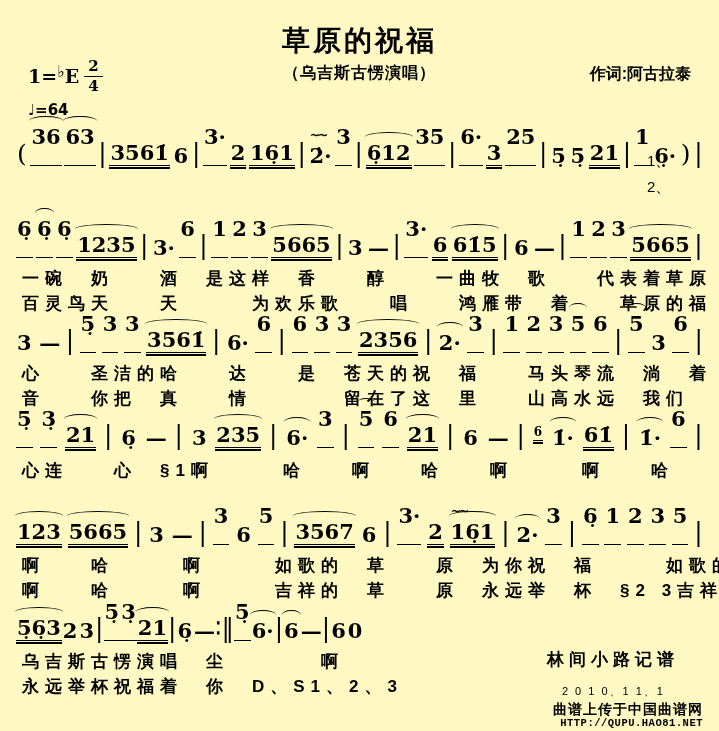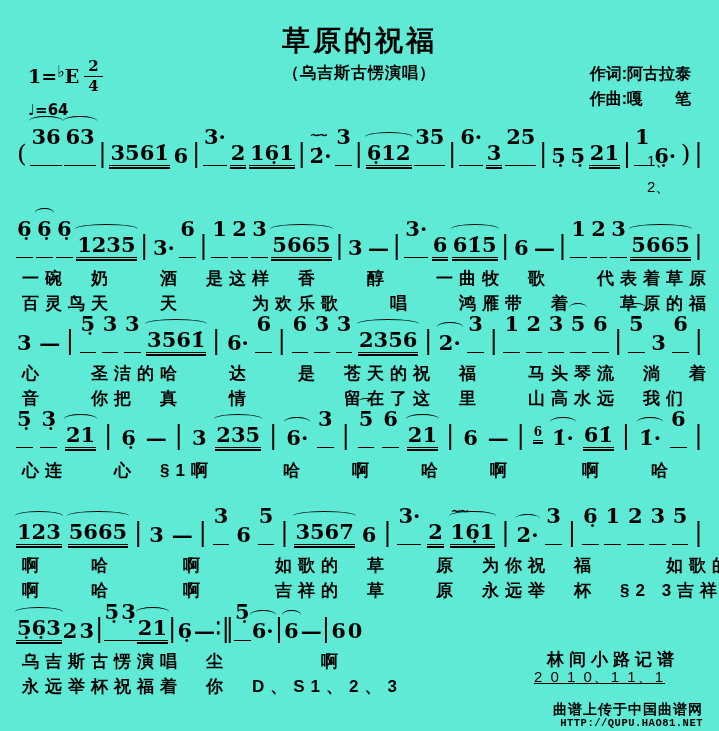--- a/index.html
+++ b/index.html
@@ -1,16 +1,16 @@
 <!DOCTYPE html>
 <html><head>
 <meta charset="utf-8">
 <style>
   html,body{margin:0;padding:0;background:#fff;}
-  .page{position:relative;width:719px;height:731px;background:#5eead4;color:#000;
+  .page{position:relative;width:719px;height:731px;background:#fef9c3;color:#000;
         font-family:"Liberation Sans",sans-serif;overflow:hidden;}
 
   
   .title{position:absolute;top:22px;left:0;right:0;text-align:center;
          font-size:28px;font-weight:700;letter-spacing:3px;}
   .subtitle{position:absolute;top:63px;left:0;right:0;text-align:center;
             font-size:16px;font-weight:700;letter-spacing:1px;}
   .credits{position:absolute;top:62px;right:28px;text-align:left;
            font-size:16px;font-weight:700;line-height:1.55;}
 
@@ -51,37 +51,36 @@
   .lyr{font-size:17px;font-weight:700;letter-spacing:6px;
        padding-left:22px;white-space:pre;line-height:1;}
   .lyrA{margin-top:6px;} .lyrB{margin-top:8px;}
 
   
   .volta{position:absolute;top:148px;left:647px;font-size:15px;line-height:1.75;}
 
   
   .transcriber{position:absolute;top:648px;right:40px;font-size:17px;
                font-weight:700;letter-spacing:5px;}
-  .date{position:absolute;top:668px;right:54px;font-size:15px;letter-spacing:2px;text-decoration:underline;}
+  .date{position:absolute;top:684px;right:54px;font-size:11px;letter-spacing:2px;}
   .site{position:absolute;top:701px;right:16px;font-size:14px;
         font-weight:700;letter-spacing:1px;}
   .url{position:absolute;top:717px;right:16px;font-size:10.5px;
        font-weight:700;font-family:"Liberation Mono",monospace;letter-spacing:.5px;}
 </style>
 </head>
 <body>
 
 <div class="page">
 
   <div class="title">草原的祝福</div>
   <div class="subtitle">（乌吉斯古愣演唱）</div>
 
   <div class="credits">
     <div>作词:阿古拉泰</div>
-    <div>作曲:嘎　　笔</div>
   </div>
 
   <div class="keysig">
     <div class="keyrow">
       <span>1=</span>
         <span class="flat">♭</span>
         <span>E</span>
       <span class="frac">
         <span class="num">2</span>
         <span class="den">4</span>

